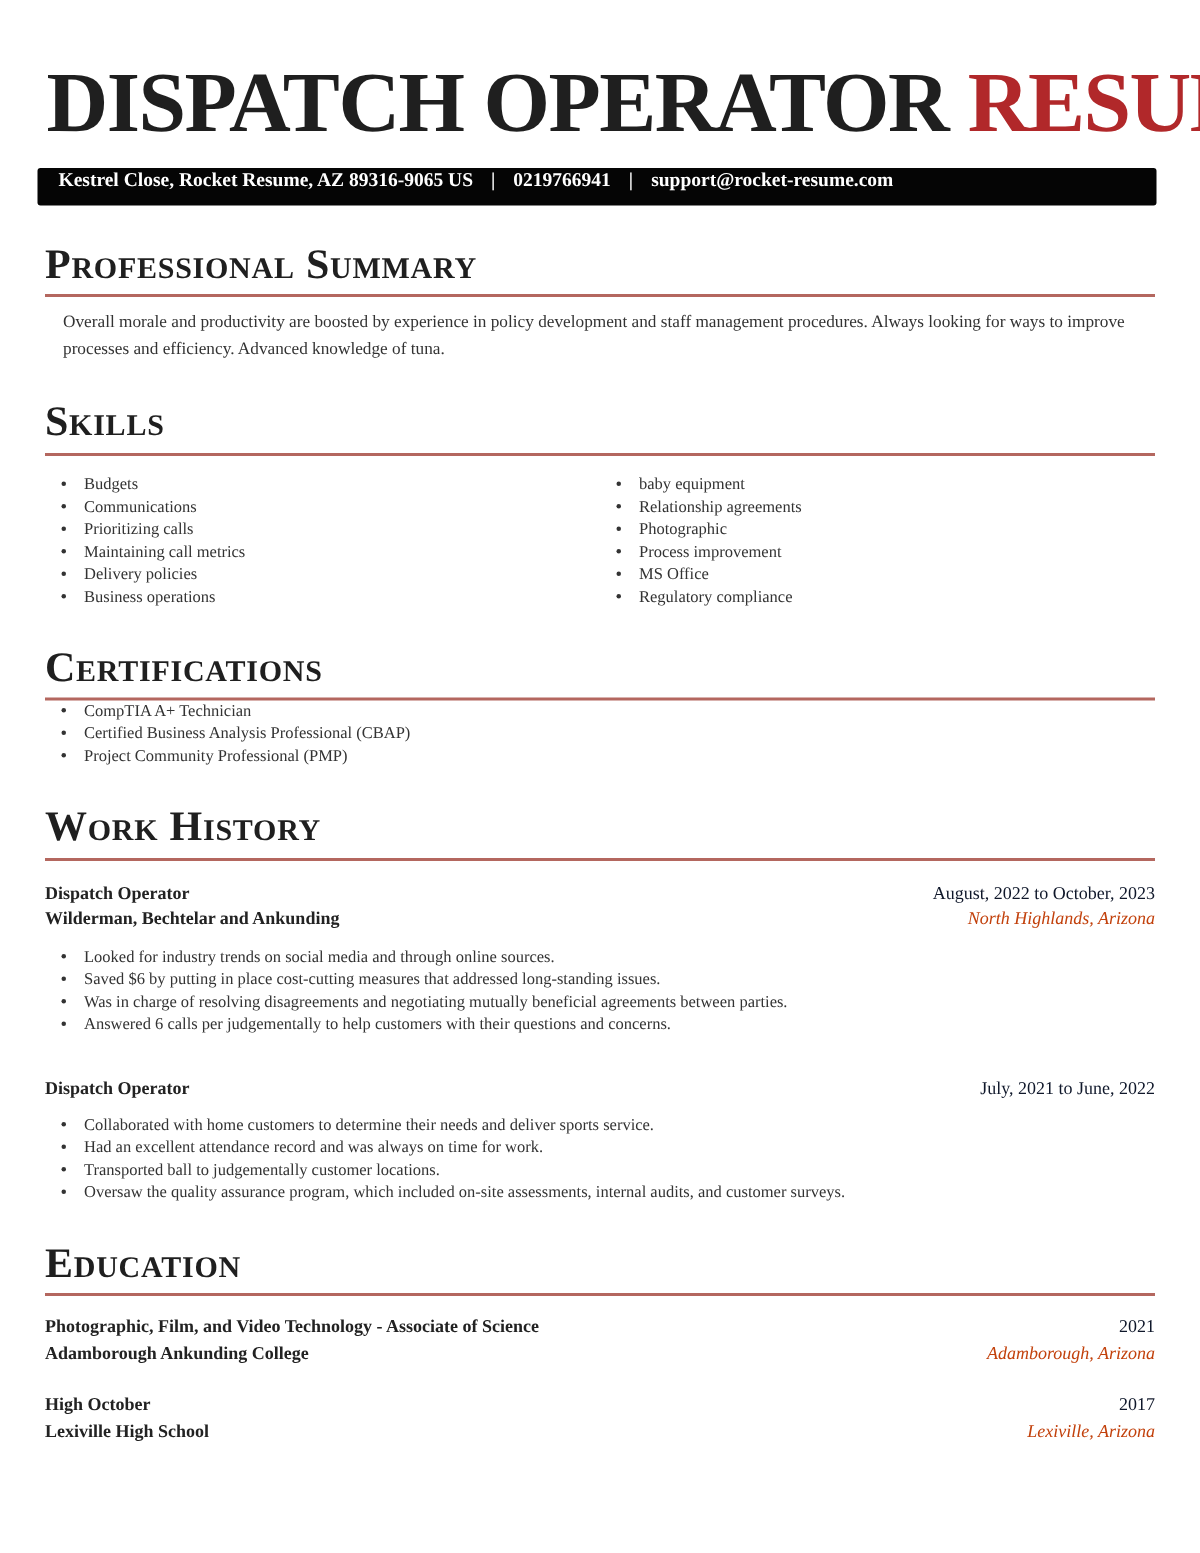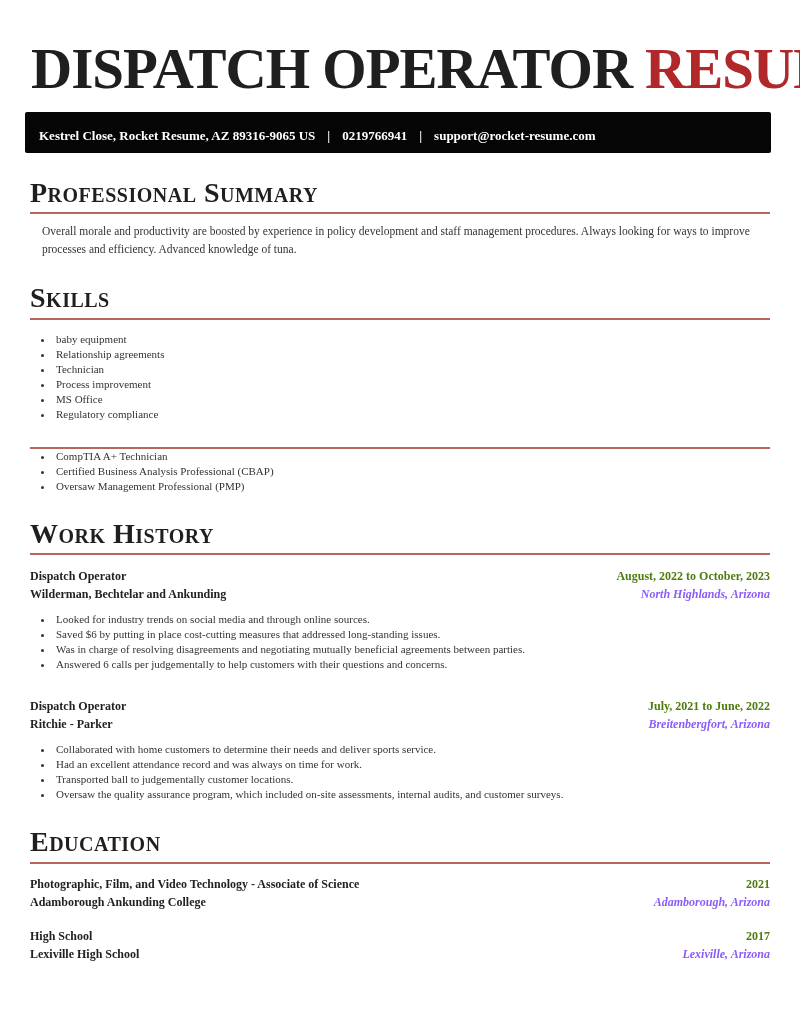--- a/index.html
+++ b/index.html
@@ -17,21 +17,21 @@
     font-size: 57px; line-height: 1; font-weight: bold;
     letter-spacing: -1px; color: var(--heading, #1f1f1f);
     white-space: nowrap;
   }
   .title .accent { color: var(--accent-red, #b1282a); margin-left: 13px; }
 
   .contact-bar {
     margin: 15px 29px 0 25px;
     background: var(--bar-bg, #050505);
     color: #ffffff; font-weight: bold; font-size: 13px;
-    padding: 16px 10px 9px 14px; border-radius: 2px;
+    padding: 0 10px 9px 14px; border-radius: 2px;
     white-space: nowrap;
   }
   .contact-bar .sep { margin: 0 12px; font-weight: bold; }
 
   .content { margin: 0 30px; }
 
   .section { margin-top: 25px; }
   .section h2 {
     margin: 0; font-size: 28px; line-height: 1.05;
     font-variant: small-caps; font-weight: 600;
@@ -56,22 +56,22 @@
 
   .cert-list { margin-top: 12px; }
 
   .job { margin-top: 13px; }
   .job + .job { margin-top: 26px; }
   .head-row {
     display: flex; justify-content: space-between; align-items: baseline;
     font-size: 12px; line-height: 17.5px;
   }
   .head-row .left-bold { font-weight: bold; color: #222; }
-  .head-row .right-plain { font-weight: bold; color: #4d7c0f; }
-  .head-row .right-italic { font-style: italic; font-weight: bold; color: #8b5cf6; }
+  .head-row .right-plain { font-weight: normal; color: #0f172a; }
+  .head-row .right-italic { font-style: italic; font-weight: normal; color: #c2410c; }
   .job .bullets { margin-top: 9px; font-family: Liberation Serif, serif; }
 
   .edu-entry { margin-top: 11px; text-align: right; }
   .edu-entry + .edu-entry { margin-top: 16px; }
   .edu-entry .head-row { font-size: 12px; line-height: 18px; }
 </style>
 </head>
 <body>
 
 <div class="page">
@@ -88,36 +88,45 @@
       <h2>Professional Summary</h2>
       <div class="rule"></div>
       <p class="summary-text">Overall morale and productivity are boosted by experience in policy development and staff management procedures. Always looking for ways to improve processes and efficiency. Advanced knowledge of tuna.</p>
     </section>
 
     <section class="section">
       <h2>Skills</h2>
       <div class="rule"></div>
       <div class="skills-wrap">
         <ul class="bullets skills-col">
+          <li>Budgets</li>
+          <li>Communications</li>
+          <li>Prioritizing calls</li>
+          <li>Maintaining call metrics</li>
+          <li>Delivery policies</li>
+          <li>Business operations</li>
+        </ul>
+        <ul class="bullets skills-col">
           <li>baby equipment</li>
           <li>Relationship agreements</li>
-          <li>Technician</li>
+          <li>Photographic</li>
           <li>Process improvement</li>
           <li>MS Office</li>
           <li>Regulatory compliance</li>
         </ul>
       </div>
     </section>
 
     <section class="section">
+      <h2>Certifications</h2>
       <div class="rule"></div>
       <ul class="bullets cert-list">
         <li>CompTIA A+ Technician</li>
         <li>Certified Business Analysis Professional (CBAP)</li>
-        <li>Oversaw Management Professional (PMP)</li>
+        <li>Project Community Professional (PMP)</li>
       </ul>
     </section>
 
     <section class="section">
       <h2>Work History</h2>
       <div class="rule"></div>
 
       <div class="job">
         <div class="head-row">
           <span class="left-bold">Dispatch Operator</span>
@@ -133,24 +142,20 @@
           <li>Was in charge of resolving disagreements and negotiating mutually beneficial agreements between parties.</li>
           <li>Answered 6 calls per judgementally to help customers with their questions and concerns.</li>
         </ul>
       </div>
 
       <div class="job">
         <div class="head-row">
           <span class="left-bold">Dispatch Operator</span>
           <span class="right-plain">July, 2021 to June, 2022</span>
         </div>
-        <div class="head-row">
-          <span class="left-bold">Ritchie - Parker</span>
-          <span class="right-italic">Breitenbergfort, Arizona</span>
-        </div>
         <ul class="bullets">
           <li>Collaborated with home customers to determine their needs and deliver sports service.</li>
           <li>Had an excellent attendance record and was always on time for work.</li>
           <li>Transported ball to judgementally customer locations.</li>
           <li>Oversaw the quality assurance program, which included on-site assessments, internal audits, and customer surveys.</li>
         </ul>
       </div>
     </section>
 
     <section class="section">
@@ -163,21 +168,21 @@
           <span class="right-plain">2021</span>
         </div>
         <div class="head-row">
           <span class="left-bold">Adamborough Ankunding College</span>
           <span class="right-italic">Adamborough, Arizona</span>
         </div>
       </div>
 
       <div class="edu-entry">
         <div class="head-row">
-          <span class="left-bold">High School</span>
+          <span class="left-bold">High October</span>
           <span class="right-plain">2017</span>
         </div>
         <div class="head-row">
           <span class="left-bold">Lexiville High School</span>
           <span class="right-italic">Lexiville, Arizona</span>
         </div>
       </div>
     </section>
 
   </div>

